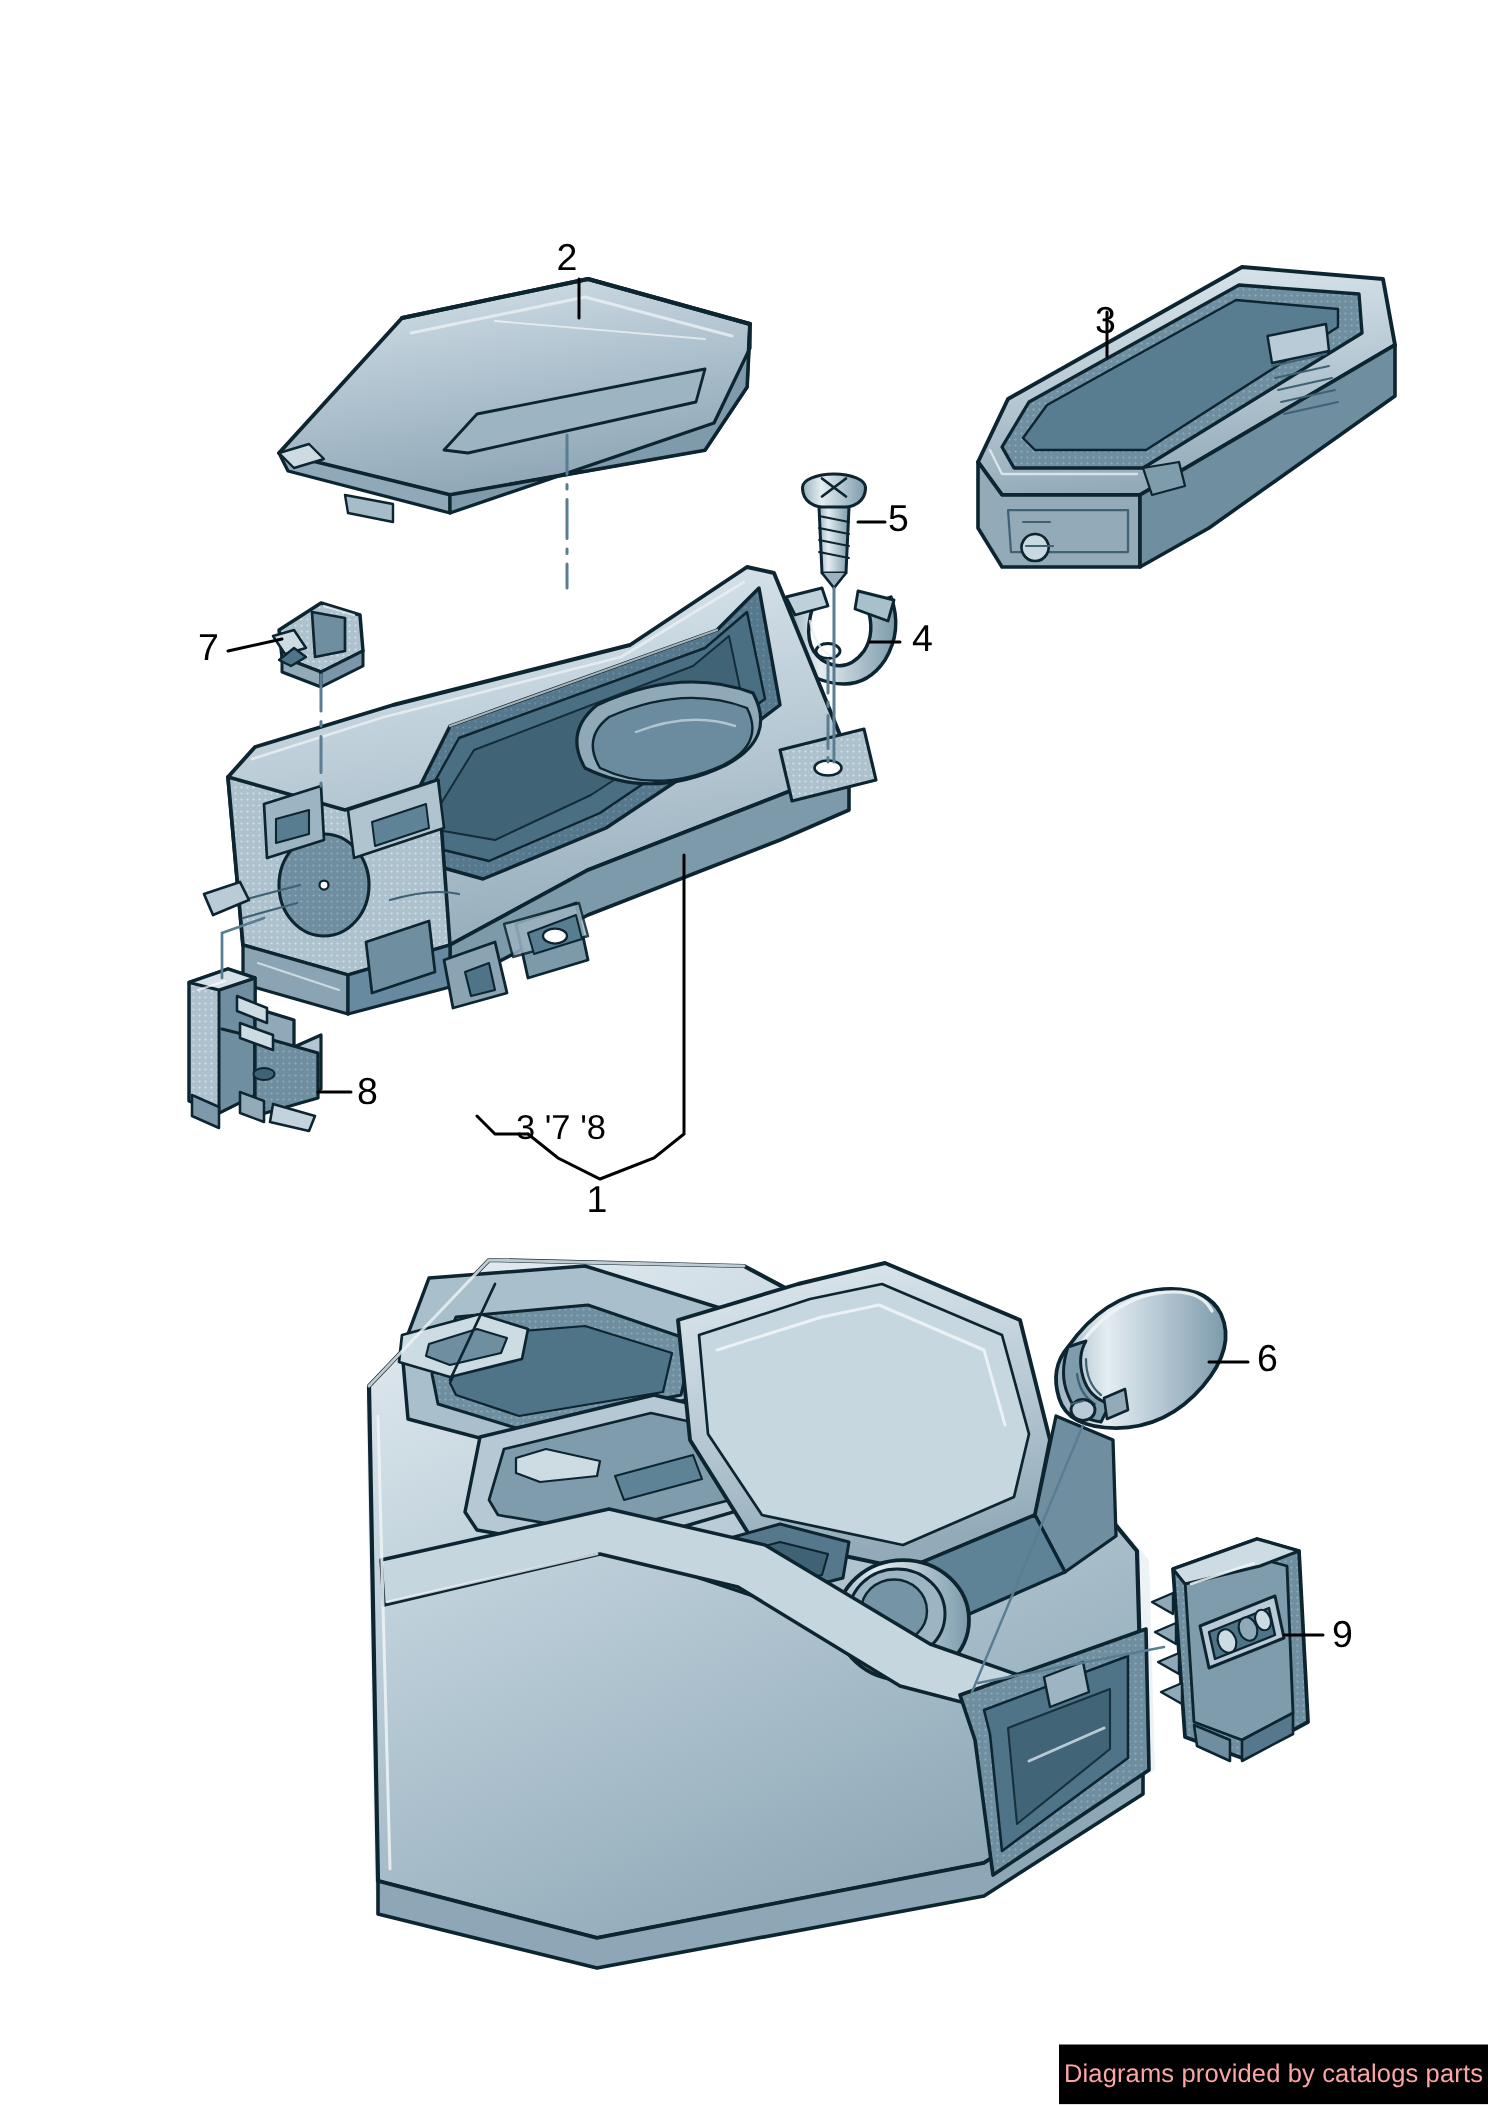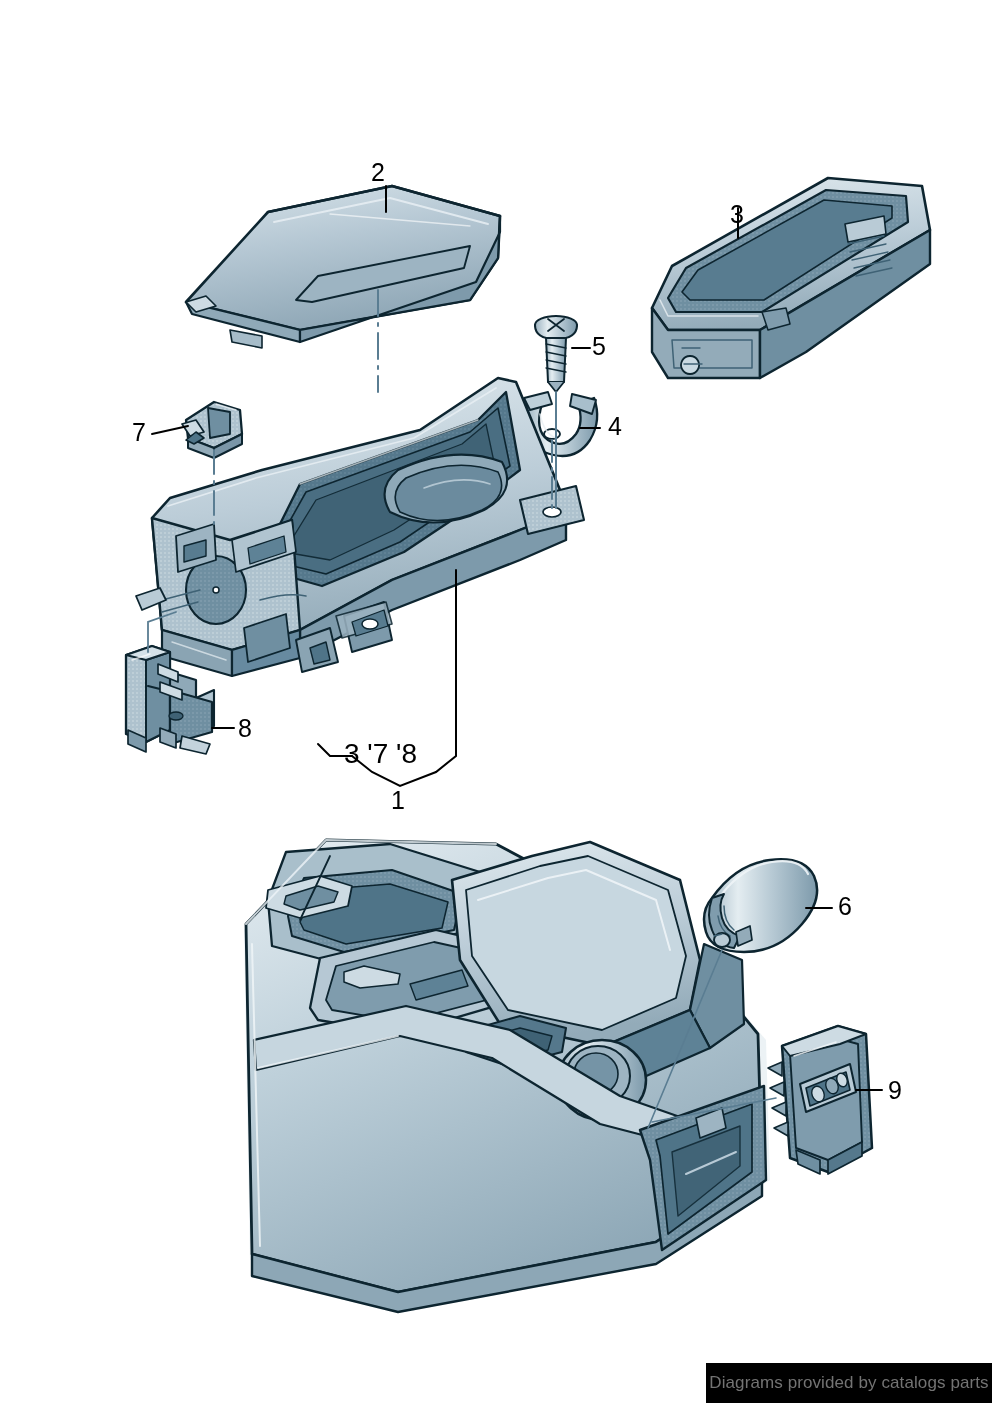--- a/index.html
+++ b/index.html
@@ -39,21 +39,21 @@
     left: 706px;
     top: 1363px;
     width: 286px;
     height: 40px;
     background: #000000;
     display: flex;
     align-items: center;
     justify-content: center;
   }
   #watermark-text {
-    color: #737373;
+    color: #fca5a5;
     font-family: "Liberation Sans", sans-serif;
     font-size: 17px;
     letter-spacing: 0.1px;
     white-space: nowrap;
   }
 </style>
 </head>
 <body>
 
 <div id="page">
@@ -298,21 +298,21 @@
       <path d="M776 1098 L652 1122"></path>
     </g>
   </svg>
 
   <div class="callout" style="left:371px; top:160px;">2</div>
   <div class="callout" style="left:730px; top:202px;">3</div>
   <div class="callout" style="left:592px; top:334px;">5</div>
   <div class="callout" style="left:608px; top:414px;">4</div>
   <div class="callout" style="left:132px; top:420px;">7</div>
   <div class="callout" style="left:238px; top:716px;">8</div>
-  <div class="callout" style="left:344px; top:740px; font-size:28px;">3 '7 '8</div>
+  <div class="callout" style="left:344px; top:740px; font-size:23px;">3 '7 '8</div>
   <div class="callout" style="left:391px; top:788px;">1</div>
   <div class="callout" style="left:838px; top:894px;">6</div>
   <div class="callout" style="left:888px; top:1078px;">9</div>
 
   <div id="watermark-banner">
     <span id="watermark-text">Diagrams provided by catalogs parts</span>
   </div>
 
 </div>
 

